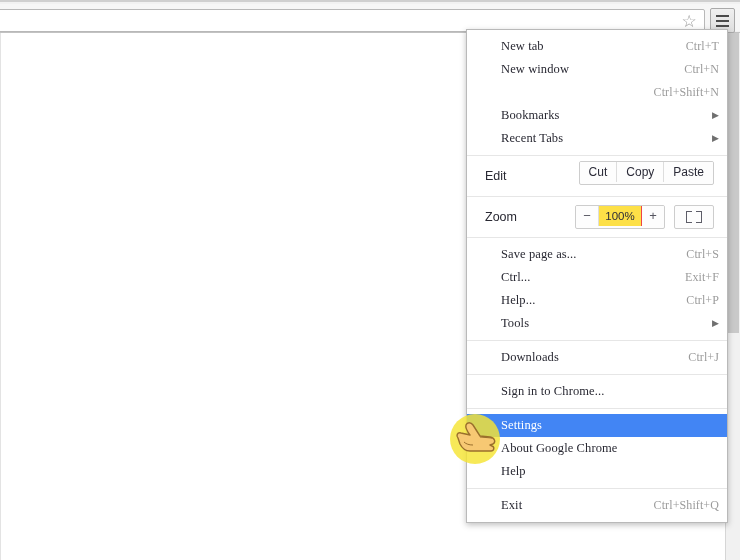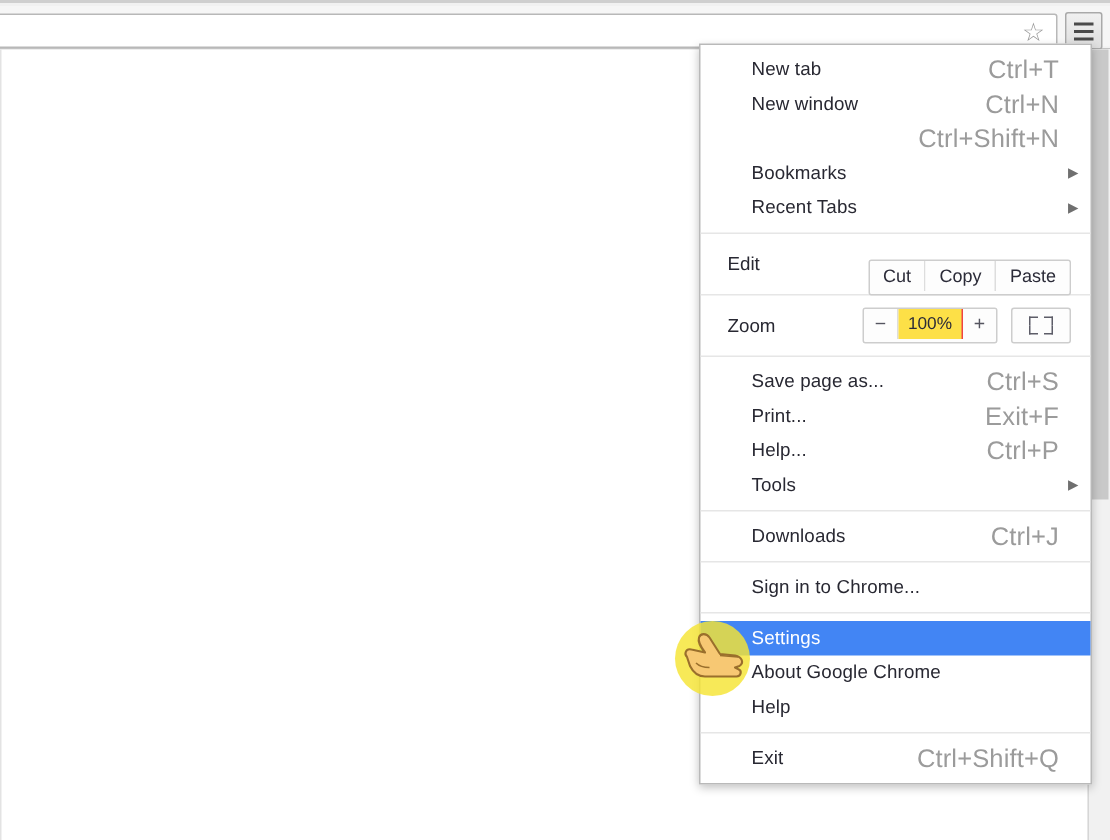--- a/index.html
+++ b/index.html
@@ -131,33 +131,34 @@
     z-index: 20;
   }
 
   .menu-item {
     position: relative;
     height: 23px;
     line-height: 23px;
     padding: 0 12px 0 34px;
     white-space: nowrap;
     box-sizing: border-box;
+    font-family: Liberation Serif, serif;
   }
   .menu-item .label {
     font-size: 12.5px;
     color: #282832;
     letter-spacing: 0.1px;
   }
   .menu-item .shortcut {
     position: absolute;
-    right: 21px;
+    right: 8px;
     top: 0;
     line-height: 23px;
     color: #9b9b9b;
-    font-size: 17px;
+    font-size: 12px;
     letter-spacing: 0.1px;
   }
   .menu-item .submenu-arrow {
     position: absolute;
     right: 8px;
     top: 0;
     line-height: 23px;
     color: #6f6f6f;
     font-size: 9px;
   }
@@ -184,21 +185,21 @@
     align-items: center;
   }
   .menu-row .label {
     font-size: 12.5px;
     color: #282832;
   }
 
   .btn-group {
     position: absolute;
     right: 13px;
-    top: 12px;
+    top: 0;
     display: flex;
     border: 1px solid #cdcdcd;
     border-radius: 2px;
     overflow: hidden;
     background: #fdfdfd;
     height: 22px;
   }
   .btn-group .gbtn {
     padding: 0 9px;
     height: 20px;
@@ -369,21 +370,21 @@
     </div>
 
     <div class="menu-separator"></div>
 
     <div>
       <div class="menu-item">
         <span class="label">Save page as...</span>
         <span class="shortcut">Ctrl+S</span>
       </div>
       <div class="menu-item">
-        <span class="label">Print...</span>
+        <span class="label">Ctrl...</span>
         <span class="shortcut">Exit+F</span>
       </div>
       <div class="menu-item">
         <span class="label">Help...</span>
         <span class="shortcut">Ctrl+P</span>
       </div>
       <div class="menu-item">
         <span class="label">Tools</span>
         <span class="submenu-arrow">▶</span>
       </div>

